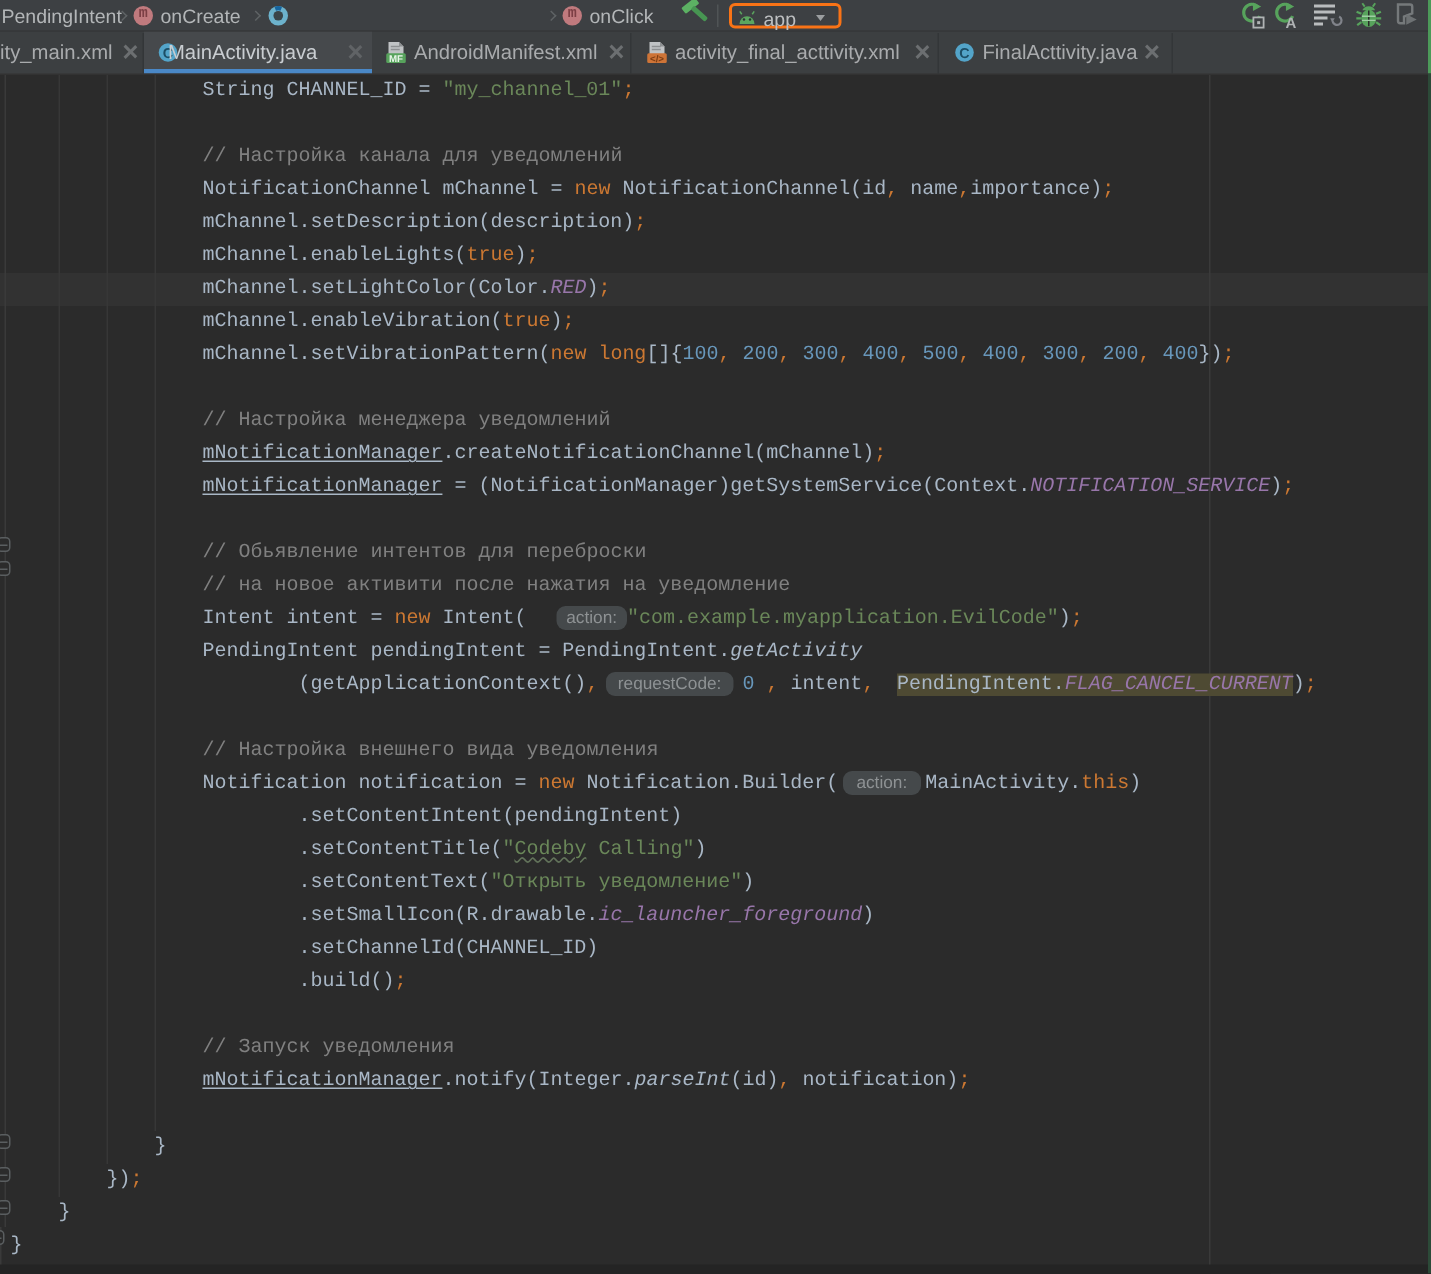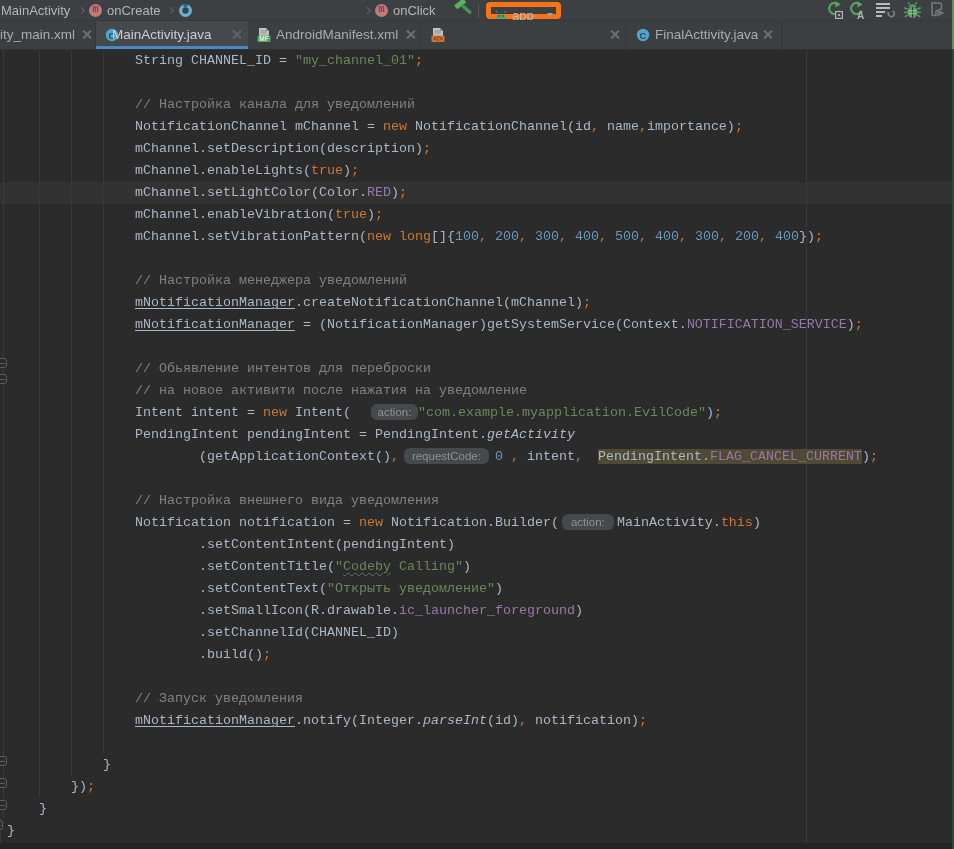--- a/index.html
+++ b/index.html
@@ -2,51 +2,51 @@
 <html><head><meta charset="utf-8"><style>
 *{margin:0;padding:0;box-sizing:border-box}
 html,body{width:954px;height:849px;overflow:hidden;background:#2b2b2b}
 #app{position:absolute;left:0;top:0;width:954px;height:849px;overflow:hidden}
 .navbar{position:absolute;left:0;top:0;width:954px;height:21px;background:#3d4043;font-family:"Liberation Sans",sans-serif;font-size:13px;color:#b3b6b8}
 .tabbar{position:absolute;left:0;top:21px;width:954px;height:29px;background:#3c3f41;font-family:"Liberation Sans",sans-serif;font-size:13px;color:#a9abad}
 .editor{position:absolute;left:0;top:50px;width:954px;height:799px;background:#2b2b2b}
 .nv{position:absolute;top:0;height:21px;line-height:21px;white-space:nowrap}
 .chev{position:absolute;top:8px;width:5px;height:5px;border:solid #5f6365;border-width:1.5px 1.5px 0 0;transform:rotate(45deg)}
 .cic{position:absolute;border-radius:50%;font-family:"Liberation Sans",sans-serif;font-weight:bold;text-align:center}
-.combo{position:absolute;top:2px;height:17px;border:5px solid #f97316;border-radius:4px}
+.combo{position:absolute;top:2px;height:17px;border:2px solid #f97316;border-radius:4px}
 .cbt{position:absolute;top:1px;height:15px;line-height:15px;font-size:13px;color:#bdbfc1;white-space:nowrap}
 .dna{position:absolute;width:0;height:0;border-left:3.5px solid transparent;border-right:3.5px solid transparent;border-top:4px solid #9b9ea0}
 .tab{position:absolute;top:0;height:28px}
 .tabtext{position:absolute;top:0;height:28px;line-height:28px;white-space:nowrap;font-size:13.5px}
 .xclose{position:absolute;top:9px;width:9px;height:9px}
 .xclose:before,.xclose:after{content:"";position:absolute;left:4px;top:-1px;width:1.5px;height:11px;background:#6c6f71}
 .xclose:before{transform:rotate(45deg)}
 .xclose:after{transform:rotate(-45deg)}
 .tsep{position:absolute;top:1px;width:1px;height:27px;background:#333638}
 pre.code{position:absolute;left:7px;top:0;margin:0;font-family:"Liberation Mono",monospace;font-size:13.333px;line-height:22px;color:#a9b7c6;z-index:5}
 .o{color:#cc7832}
 .s{color:#6a8759}
 .n{color:#6897bb}
 .c{color:#808080}
-.f{color:#9876aa;}
+.f{color:#9876aa;font-style:italic}
 .st{font-style:italic}
 .u{text-decoration:underline;text-underline-offset:2px;text-decoration-thickness:1px}
 .hl{background:#4e4a33}
 .wv{text-decoration:underline wavy #62735a;text-underline-offset:2px;text-decoration-thickness:1px}
 .hint{display:inline-block;font-family:"Liberation Sans",sans-serif;font-size:11.5px;line-height:16px;text-align:center;border-radius:6px;background:#45494b;color:#8e9294;vertical-align:0px}
 .vline{position:absolute;width:1px;background:#383838}
 .curline{position:absolute;left:0;top:132px;width:954px;height:22px;background:#323232}
 .knob{position:absolute;left:-2px;width:9px;height:10px;border:1px solid #5a5e60;border-radius:3px;background:#2b2b2b;z-index:6}
 .knob:after{content:"";position:absolute;left:1px;top:4px;width:5px;height:1px;background:#5a5e60}
 svg{position:absolute}
 </style></head>
 <body>
 <div id="app">
   <div class="navbar" id="navbar">
-    <span class="nv" style="left:1px">MainActivity</span>
+    <span class="nv" style="left:1px">PendingIntent</span>
     <span class="chev" style="left:79px"></span>
     <span class="cic" style="left:89px;top:4px;width:13px;height:13px;background:#c07a7e;color:#7c3f45;font-size:10px;line-height:12.5px;font-family:'Liberation Mono',monospace">m</span>
     <span class="nv" style="left:107px">onCreate</span>
     <span class="chev" style="left:168px"></span>
     <svg style="left:178px;top:3px" width="15" height="15" viewBox="0 0 15 15">
         <circle cx="7.5" cy="7.5" r="6.5" fill="#6cb2cc"></circle>
         <circle cx="7.5" cy="7.5" r="3.2" fill="#3a4549"></circle>
         <path d="M5 1.6 A6.5 6.5 0 0 1 10 1.6 L9 4.2 A3.5 3.5 0 0 0 6 4.2 Z" fill="#1565a0"></path>
       </svg>
     <span class="chev" style="left:365px"></span>
@@ -132,20 +132,21 @@
     <span class="xclose" style="left:406px"></span>
     <span class="tsep" style="left:420px"></span>
     <svg style="left:431px;top:7px" width="14" height="14" viewBox="0 0 14 14">
         <path d="M2 0 h7 l3 3 v5 H2 Z" fill="#c0c3c5"></path>
         <path d="M9 0 l3 3 h-3 Z" fill="#8d9092"></path>
         <rect x="3.5" y="2.5" width="6" height="1" fill="#8d9092"></rect>
         <rect x="3.5" y="4.5" width="6" height="1" fill="#8d9092"></rect>
         <rect x="0.5" y="7.5" width="13" height="6.5" rx="1" fill="#ce7437"></rect>
         <text x="7" y="13" font-family="Liberation Sans" font-size="6.5" font-weight="bold" fill="#7c3d14" text-anchor="middle">&lt;/&gt;</text>
       </svg>
+    <span class="tabtext" style="left:450px">activity_final_acttivity.xml</span>
     <span class="xclose" style="left:610px"></span>
     <span class="tsep" style="left:625px"></span>
     <svg style="left:636px;top:7px" width="14" height="14" viewBox="0 0 14 14">
         <circle cx="7" cy="7" r="6.2" fill="#53a4c9"></circle>
         <text x="7" y="10.5" font-family="Liberation Sans" font-size="9.5" font-weight="bold" fill="#1c4e66" text-anchor="middle">C</text>
       </svg>
     <span class="tabtext" style="left:655px">FinalActtivity.java</span>
     <span class="xclose" style="left:763px"></span>
     <span class="tsep" style="left:781px"></span>
     <div style="position:absolute;left:0;top:28px;width:954px;height:1px;background:#323232"></div>

